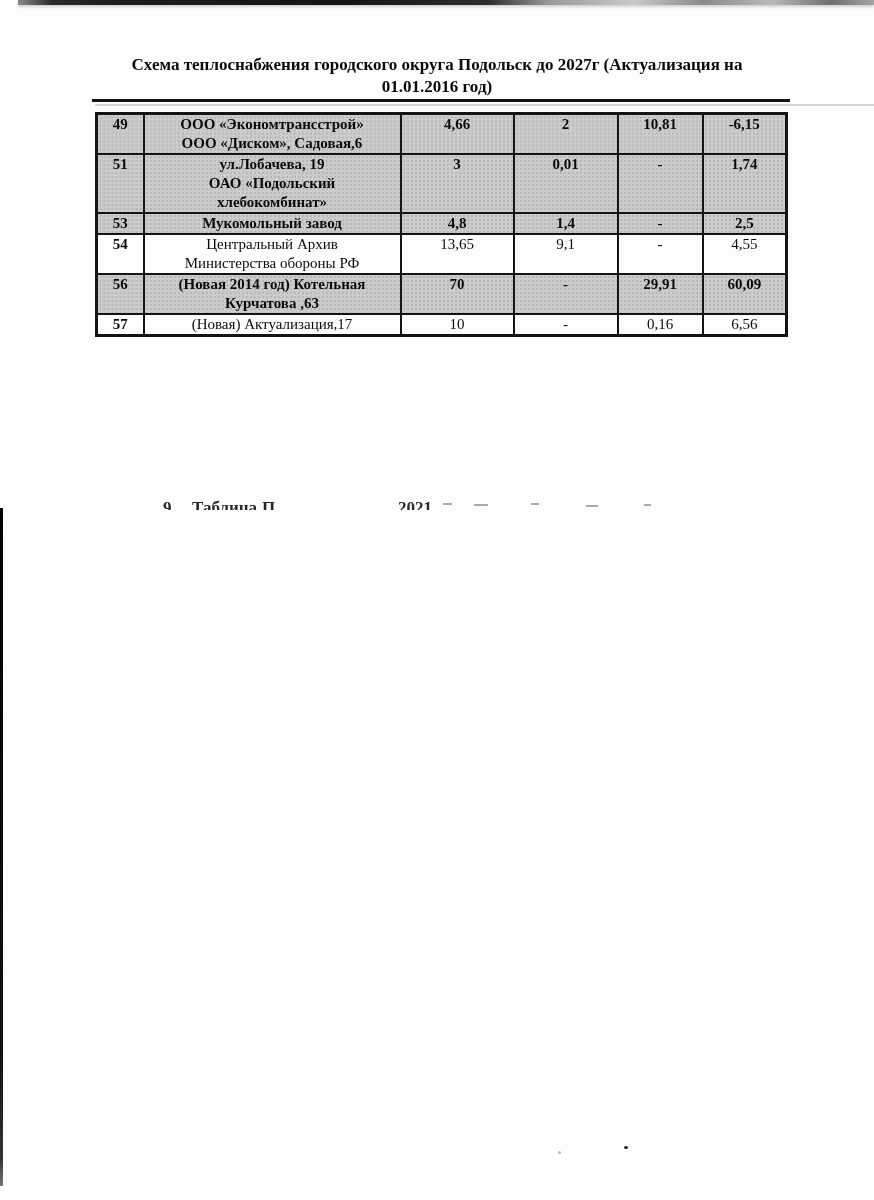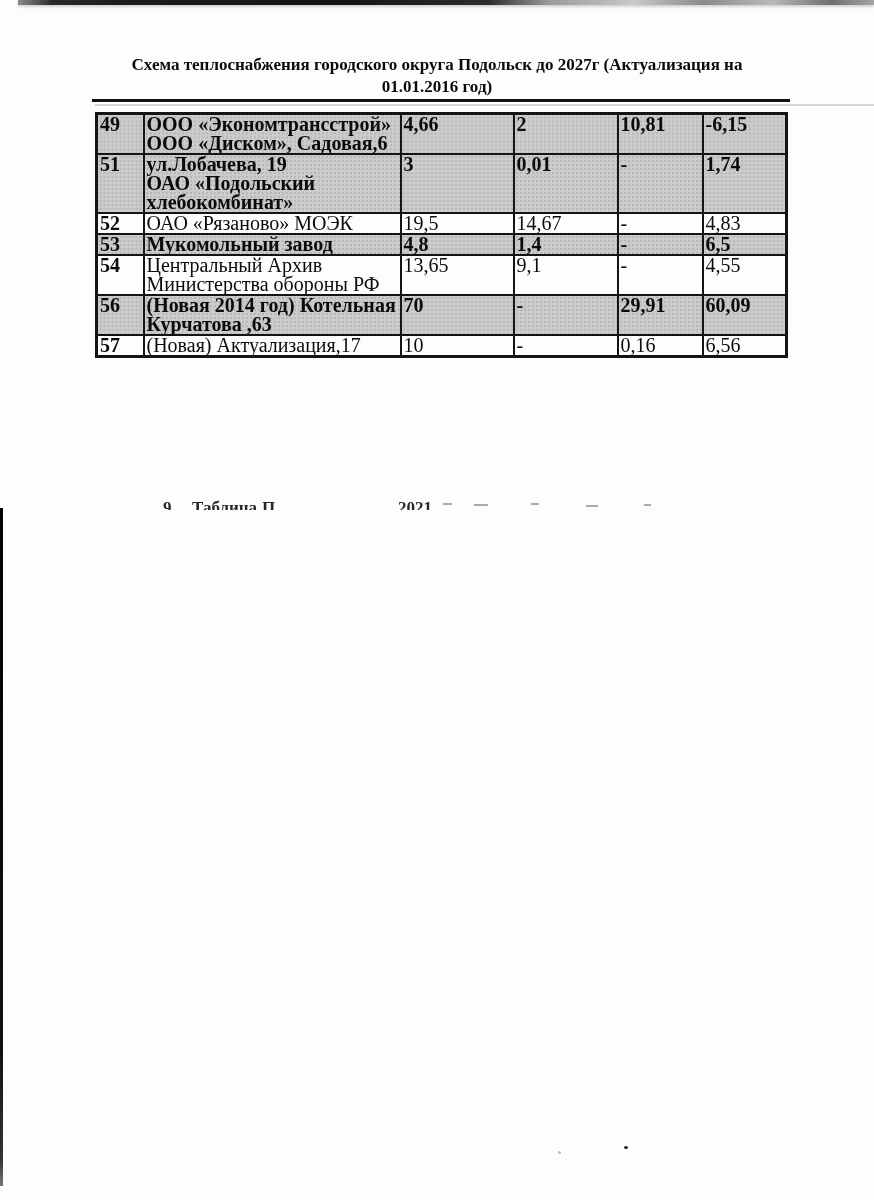--- a/index.html
+++ b/index.html
@@ -36,22 +36,22 @@
     position:absolute; left:95px; top:104px; width:779px; height:2px;
     background:#b5b5b5; opacity:0.55;
   }
 
   table.boilers {
     position:absolute; left:95px; top:112px; width:690px;
     border-collapse:collapse; table-layout:fixed;
     border:3px solid #141414;
   }
   table.boilers td {
-    border:2px solid #141414; vertical-align:top; 
-    font-size:20px; line-height:19px; padding:0 2px;
+    border:2px solid #141414; vertical-align:top; text-align:center;
+    font-size:15px; line-height:19px; padding:0 2px;
     white-space:pre-line; overflow:hidden;font-family:Liberation Serif, serif;
   }
   table.boilers td.num { font-weight:bold; }
   tr.shaded td {
     background-color:#c8c8c8;
     background-image:radial-gradient(rgba(0,0,0,0.08) 1px, rgba(255,255,255,0.05) 1px);
     background-size:4px 4px;
     font-weight:bold;
   }
   col.c-num  { width:47px; }
@@ -105,35 +105,27 @@
         <tr class="shaded">
           <td class="num">51</td>
           <td>ул.Лобачева, 19
 ОАО «Подольский
 хлебокомбинат»</td>
           <td>3</td>
           <td>0,01</td>
           <td>-</td>
           <td>1,74</td>
         </tr>
-        <tr>
-          <td class="num">52</td>
-          <td>ОАО «Рязаново» МОЭК</td>
-          <td>19,5</td>
-          <td>14,67</td>
-          <td>-</td>
-          <td>4,83</td>
-        </tr>
         <tr class="shaded">
           <td class="num">53</td>
           <td>Мукомольный завод</td>
           <td>4,8</td>
           <td>1,4</td>
           <td>-</td>
-          <td>6,5</td>
+          <td>2,5</td>
         </tr>
         <tr>
           <td class="num">54</td>
           <td>Центральный Архив
 Министерства обороны РФ</td>
           <td>13,65</td>
           <td>9,1</td>
           <td>-</td>
           <td>4,55</td>
         </tr>

